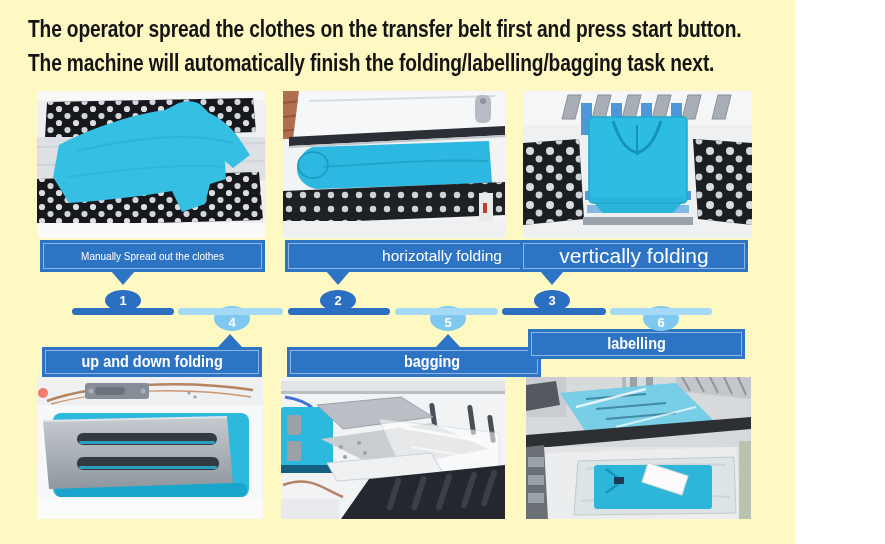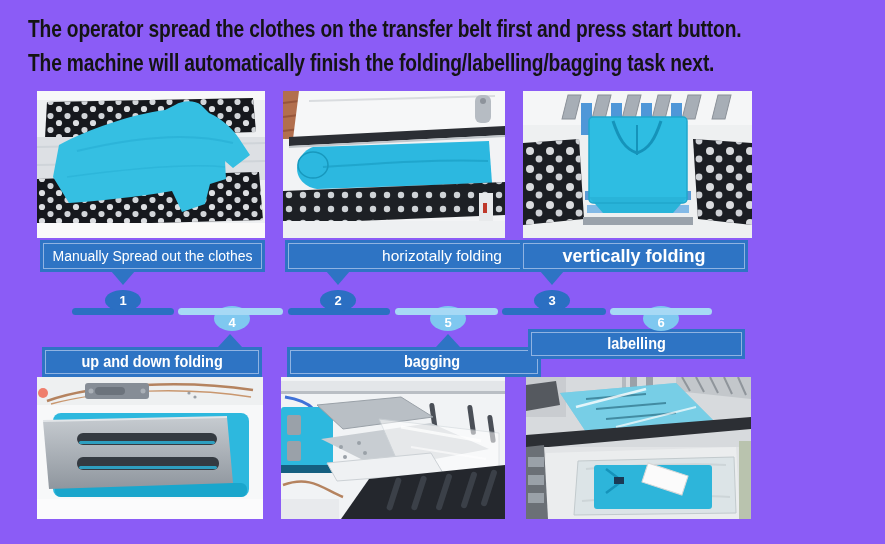--- a/index.html
+++ b/index.html
@@ -1,16 +1,16 @@
 <!DOCTYPE html>
 <html><head>
 <meta charset="utf-8">
 <style>
   html,body{margin:0;padding:0;background:#ffffff;}
-  .page{position:relative;width:885px;height:544px;background:#8b5cf6;
+  .page{position:relative;width:795px;height:544px;background:#fef9c3;
         font-family:"Liberation Sans",sans-serif;overflow:hidden;}
 
   
   .title{position:absolute;left:28px;top:12px;color:#141414;font-weight:700;
          font-size:24px;line-height:34px;white-space:nowrap;letter-spacing:-0.2px;
          transform:scaleX(.80);transform-origin:left top;}
 
   
   .photo{position:absolute;overflow:hidden;background:#eef0f2;}
   .photo svg{display:block;width:100%;height:100%;}
@@ -18,23 +18,23 @@
   .p2{left:283px;top:91px; width:222px;height:147px;}
   .p3{left:523px;top:91px; width:229px;height:147px;}
   .p4{left:37px; top:377px;width:226px;height:142px;}
   .p5{left:281px;top:377px;width:224px;height:142px;}
   .p6{left:526px;top:377px;width:225px;height:142px;}
 
   
   .cap{position:absolute;background:#2e74c4;color:#ffffff;display:flex;
        align-items:center;justify-content:center;
        outline:1px solid #8fb3e2;outline-offset:-4px;}
-  .c1{left:40px; top:240px;width:225px;height:32px;font-size:14px;}
+  .c1{left:40px; top:240px;width:225px;height:32px;font-size:10px;}
   .c2{left:285px;top:240px;width:218px;height:32px;font-size:15.5px;padding-left:48px;}
-  .c3{left:520px;top:240px;width:228px;height:32px;font-size:18px;font-weight:bold;}
+  .c3{left:520px;top:240px;width:228px;height:32px;font-size:21px;}
   .c4{left:42px; top:347px;width:220px;height:30px;}
   .c5{left:287px;top:347px;width:218px;height:30px;padding-left:36px;}
   .c6{left:528px;top:329px;width:217px;height:30px;}
   .cap-bottom{font-size:17px;font-weight:700;}
   .cap-bottom .cond{display:inline-block;transform:scaleX(.85);}
 
   
   .tail{position:absolute;width:0;height:0;}
   .tail-down{border-left:12px solid transparent;border-right:12px solid transparent;
              border-top:14px solid #2e74c4;top:271px;}

